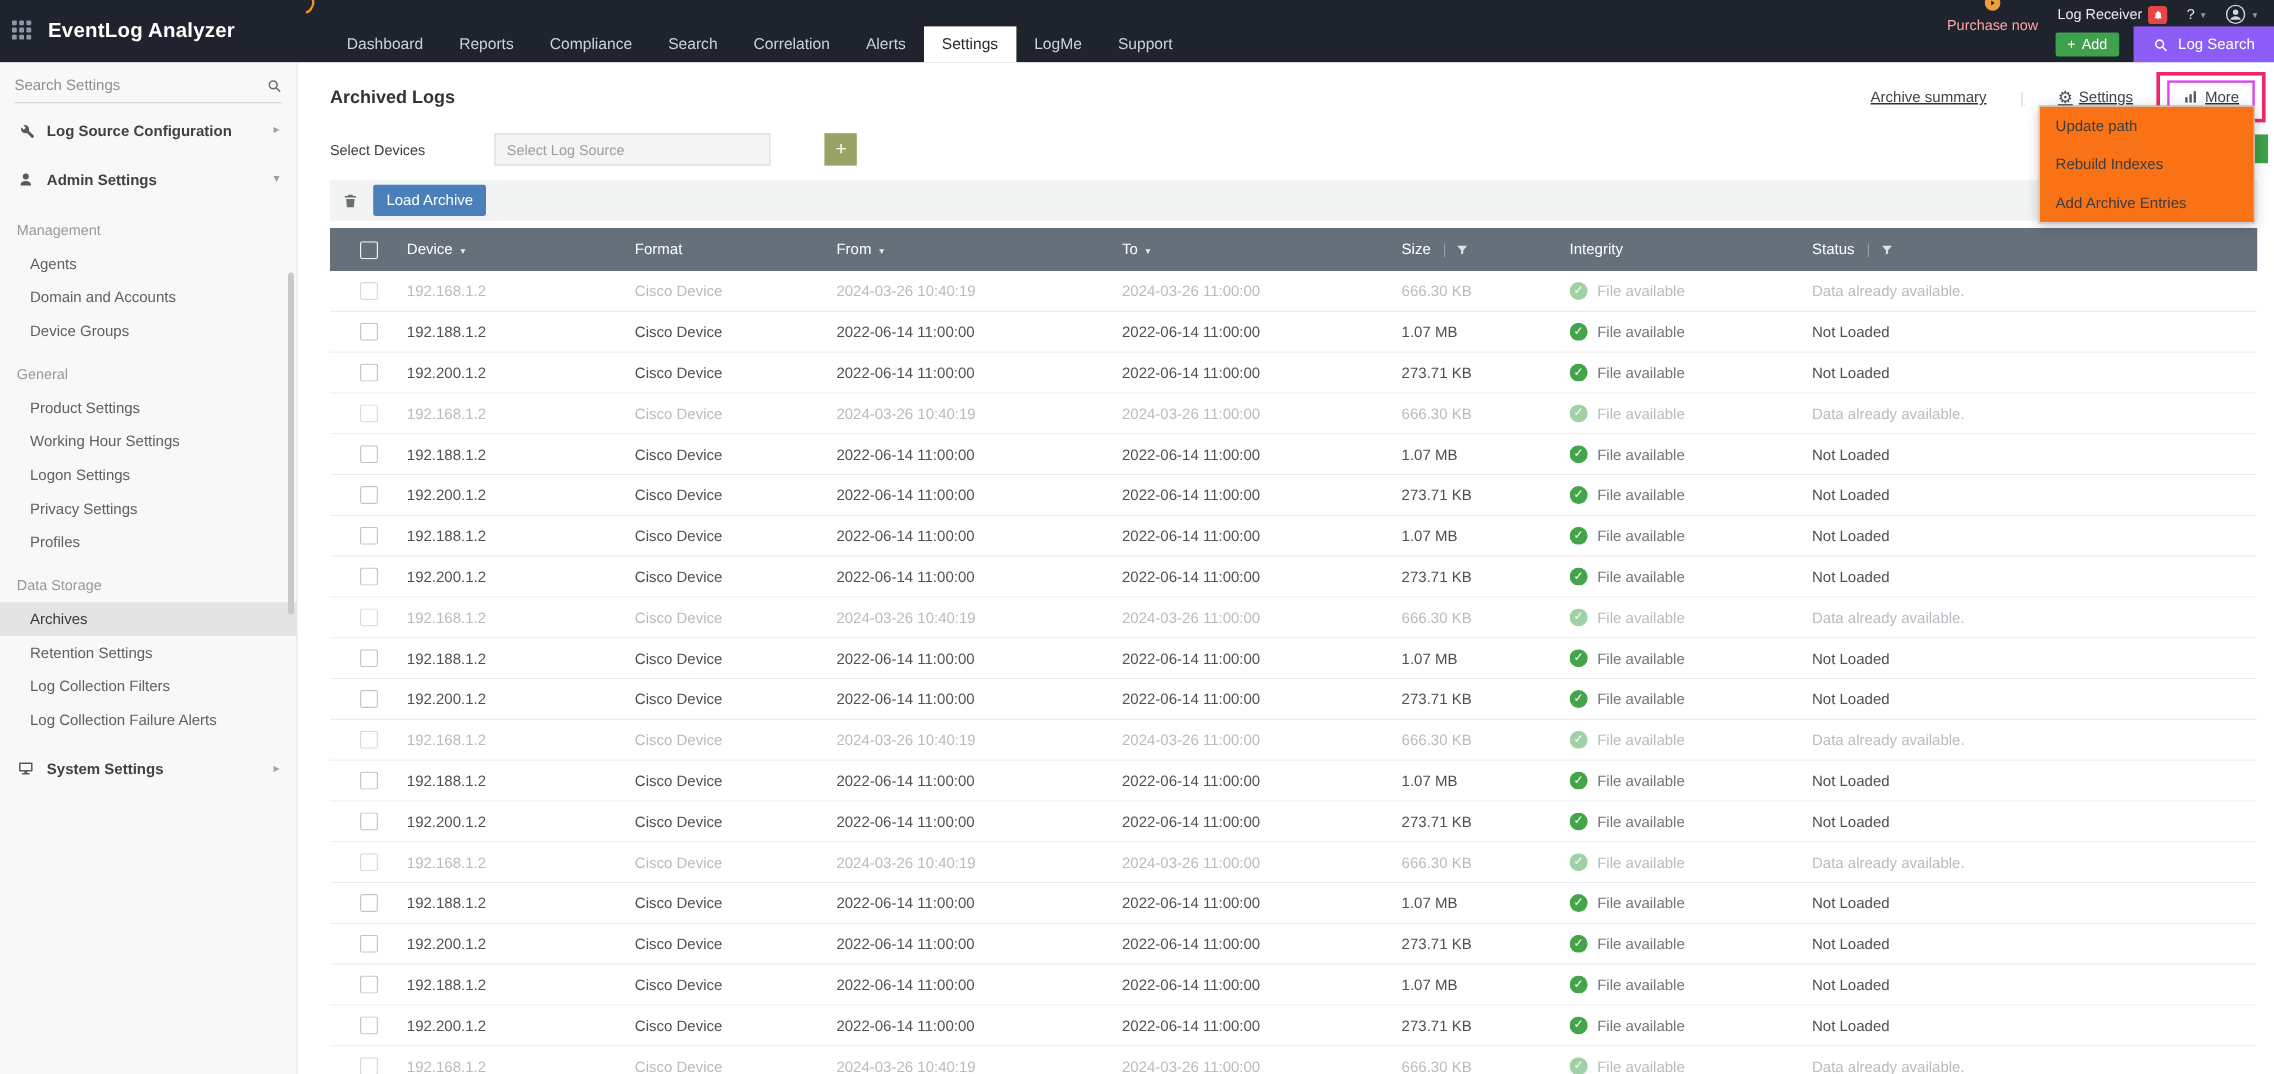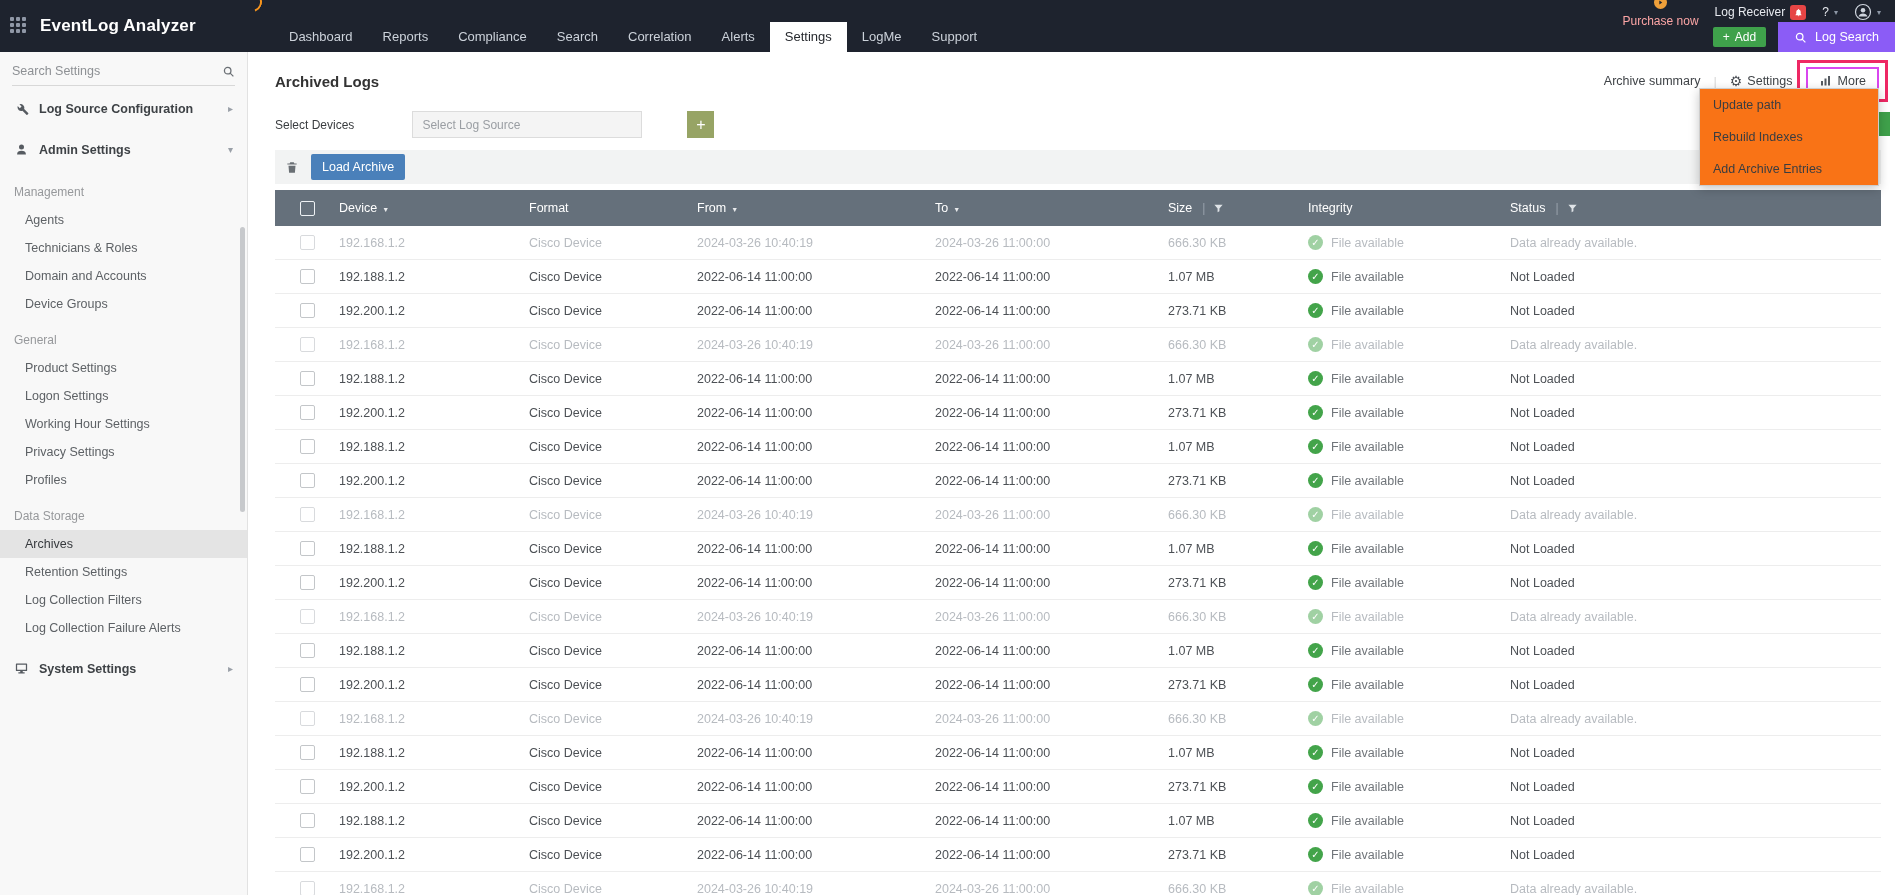--- a/index.html
+++ b/index.html
@@ -37,21 +37,21 @@
   .chev { margin-left: auto; color: #9aa0a8; font-size: 10px; }
   .section-title { padding: 15px 14px 7px; font-size: 12px; color: #96989b; }
   .side-item { padding: 7px 14px 7px 25px; font-size: 12.5px; color: #5d6165; cursor: pointer; white-space: nowrap; }
   .side-item.active { background: #e4e4e4; color: #36393d; }
   .side-scroll { position: absolute; right: 2px; top: 175px; width: 5px; height: 285px; background: #c7c9cc; border-radius: 3px; cursor: pointer; }
 
   
   .content { position: absolute; left: 248px; top: 52px; right: 0; bottom: 0; background: #fff; }
   .page-head { display: flex; align-items: center; padding: 15px 16px 8px 27px; }
   .page-title { font-size: 15px; font-weight: 700; color: #333; }
-  .head-right { margin-left: auto; display: flex; align-items: center; gap: 13px; }
+  .head-right { margin-left: auto; display: flex; align-items: center; gap: 28px; text-decoration: underline; }
   .hlink { font-size: 12.5px; color: #3f4347; cursor: pointer; }
   .sep { color: #d9d9d9; font-size: 13px; }
   .settings-btn { display: flex; align-items: center; gap: 5px; font-size: 12.5px; color: #3f4347; cursor: pointer; background: none; border: 0; font-family: inherit; }
   .gear { font-size: 14px; color: #4a4e54; }
   .more-wrap { position: relative; }
   .more-btn { display: flex; align-items: center; gap: 6px; border: 2px solid #d946ef; background: #fff; padding: 5px 11px; font-size: 12.5px; color: #3f4347; cursor: pointer; font-family: inherit; }
   .annotation { position: absolute; top: -7px; bottom: -7px; left: -9px; right: -9px; border: 3px solid #ee2864; pointer-events: none; }
 
   .filter-row { display: flex; align-items: center; padding: 8px 16px 12px 27px; gap: 42px; }
   .filter-label { font-size: 12px; color: #3a3d40; margin-right: 16px; }
@@ -190,27 +190,26 @@
     <svg width="15" height="15" viewBox="0 0 24 24" fill="#565b61">
         <path d="M12 12a4 4 0 1 0-4-4 4 4 0 0 0 4 4zm0 2c-4 0-7 2-7 5v1h14v-1c0-3-3-5-7-5z"></path>
       </svg>
     <span>Admin Settings</span>
     <span class="chev">▾</span>
   </div>
 
   <div>
       <div class="section-title">Management</div>
       <div class="side-item">Agents</div>
-      <div class="side-item">Technicians &amp; Roles</div>
       <div class="side-item">Domain and Accounts</div>
       <div class="side-item">Device Groups</div>
       <div class="section-title">General</div>
       <div class="side-item">Product Settings</div>
+      <div class="side-item">Working Hour Settings</div>
       <div class="side-item">Logon Settings</div>
-      <div class="side-item">Working Hour Settings</div>
       <div class="side-item">Privacy Settings</div>
       <div class="side-item">Profiles</div>
       <div class="section-title">Data Storage</div>
       <div class="side-item active">Archives</div>
       <div class="side-item">Retention Settings</div>
       <div class="side-item">Log Collection Filters</div>
       <div class="side-item">Log Collection Failure Alerts</div>
     </div>
 
   <div class="side-top-item" style="margin-top:6px;">

